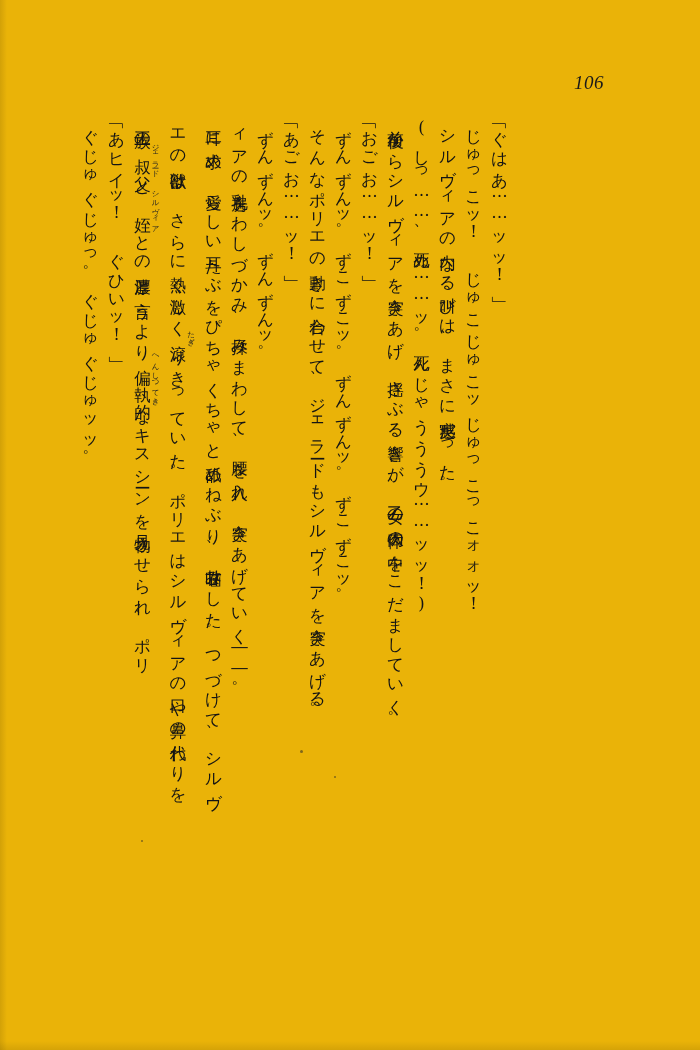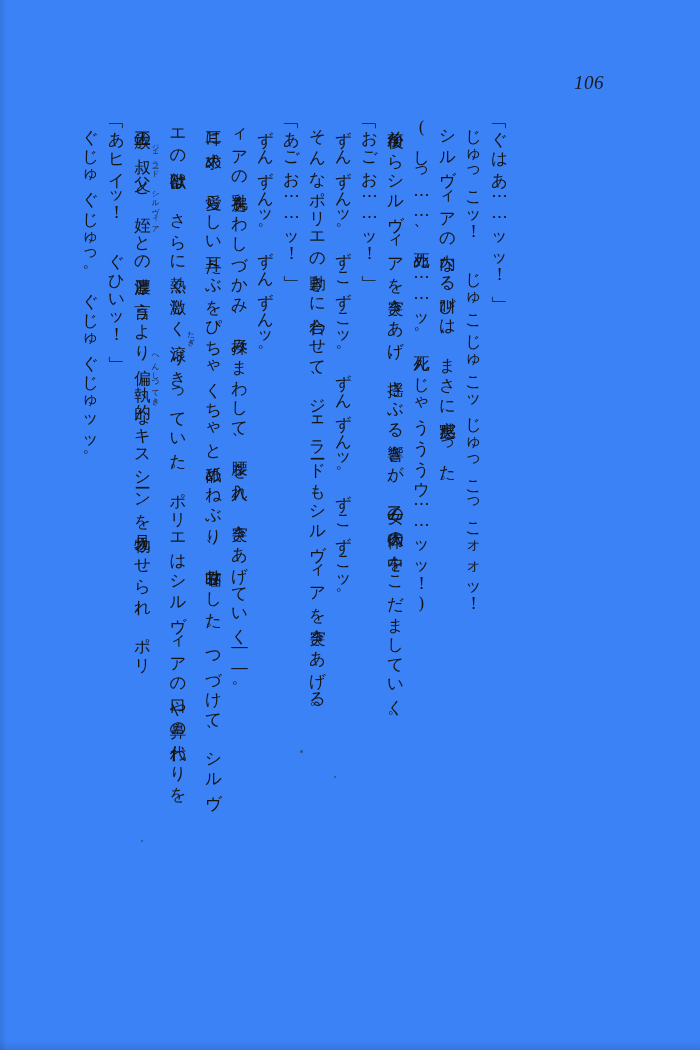--- a/index.html
+++ b/index.html
@@ -7,21 +7,21 @@
     padding: 0;
     background: #ffffff;
   }
   body {
     font-family: "Liberation Serif", serif;
   }
   .page {
     position: relative;
     width: 700px;
     height: 1050px;
-    background: #3b82f6;
+    background: #eab308;
     overflow: hidden;
   }
   .page-number {
     position: absolute;
     top: 72px;
     right: 96px;
     font-family: "Liberation Serif", serif;
     font-style: italic;
     font-size: 19px;
     color: #1a1a1a;

